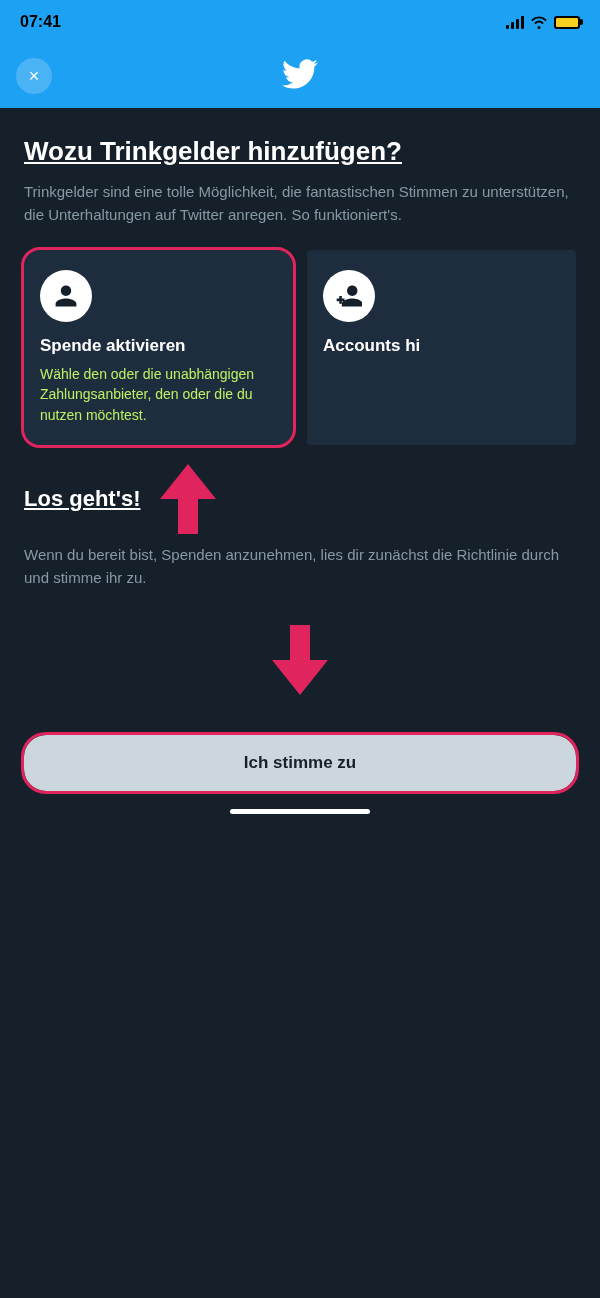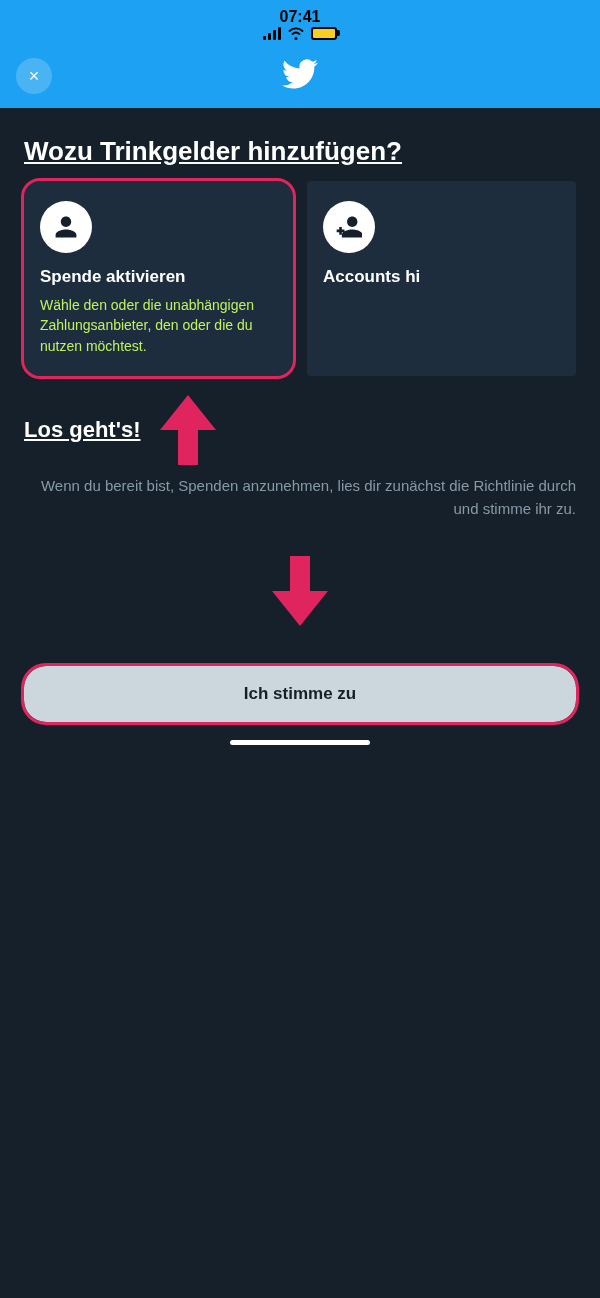--- a/index.html
+++ b/index.html
@@ -13,21 +13,20 @@
     }
 
     
     .status-bar {
       background: #1da1f2;
       display: flex;
       align-items: center;
       justify-content: space-between;
       padding: 8px 20px;
       height: 44px;
-      flex-direction: column;
     }
     .status-time {
       color: #000;
       font-weight: 700;
       font-size: 16px;
     }
     .status-icons {
       display: flex;
       align-items: center;
       gap: 6px;
@@ -180,21 +179,20 @@
     
     .section {
       margin-bottom: 0;
     }
 
     .section-text {
       color: #8899a6;
       font-size: 15px;
       line-height: 1.5;
       margin-bottom: 16px;
-      text-align: right;
     }
 
     
     .footer-area {
       padding: 20px 24px 40px;
       text-align: center;
     }
 
     .consent-text {
       color: #8899a6;
@@ -258,20 +256,21 @@
   </button>
   <div>
     <svg width="36" height="30" viewBox="0 0 24 20" fill="white">
       <path d="M23.954 2.569a10 10 0 01-2.825.775 4.958 4.958 0 002.163-2.723 9.99 9.99 0 01-3.127 1.195 4.937 4.937 0 00-8.384 4.482A13.978 13.978 0 011.64 1.15a4.936 4.936 0 001.526 6.574 4.903 4.903 0 01-2.229-.616v.061a4.938 4.938 0 003.958 4.84 4.963 4.963 0 01-2.224.085 4.937 4.937 0 004.604 3.417A9.869 9.869 0 010 17.54a13.942 13.942 0 007.548 2.209c9.058 0 14.01-7.503 14.01-14.01 0-.213-.005-.425-.014-.636A10.025 10.025 0 0024 2.557l-.046.012z"></path>
     </svg>
   </div>
 </div>
 
 <div class="main">
   <h1 class="page-title">Wozu Trinkgelder hinzufügen?</h1>
+  <p class="intro-text">Trinkgelder sind eine tolle Möglichkeit, die fantastischen Stimmen zu unterstützen, die Unterhaltungen auf Twitter anregen. So funktioniert's.</p>
 
   <div class="cards-row">
 
     <div class="card selected">
       <div class="card-icon-circle">
         <svg viewBox="0 0 24 24">
           <path d="M12 12c2.7 0 4.8-2.1 4.8-4.8S14.7 2.4 12 2.4 7.2 4.5 7.2 7.2 9.3 12 12 12zm0 2.4c-3.2 0-9.6 1.6-9.6 4.8v2.4h19.2v-2.4c0-3.2-6.4-4.8-9.6-4.8z"></path>
         </svg>
       </div>
       <div class="card-title">Spende aktivieren</div>

